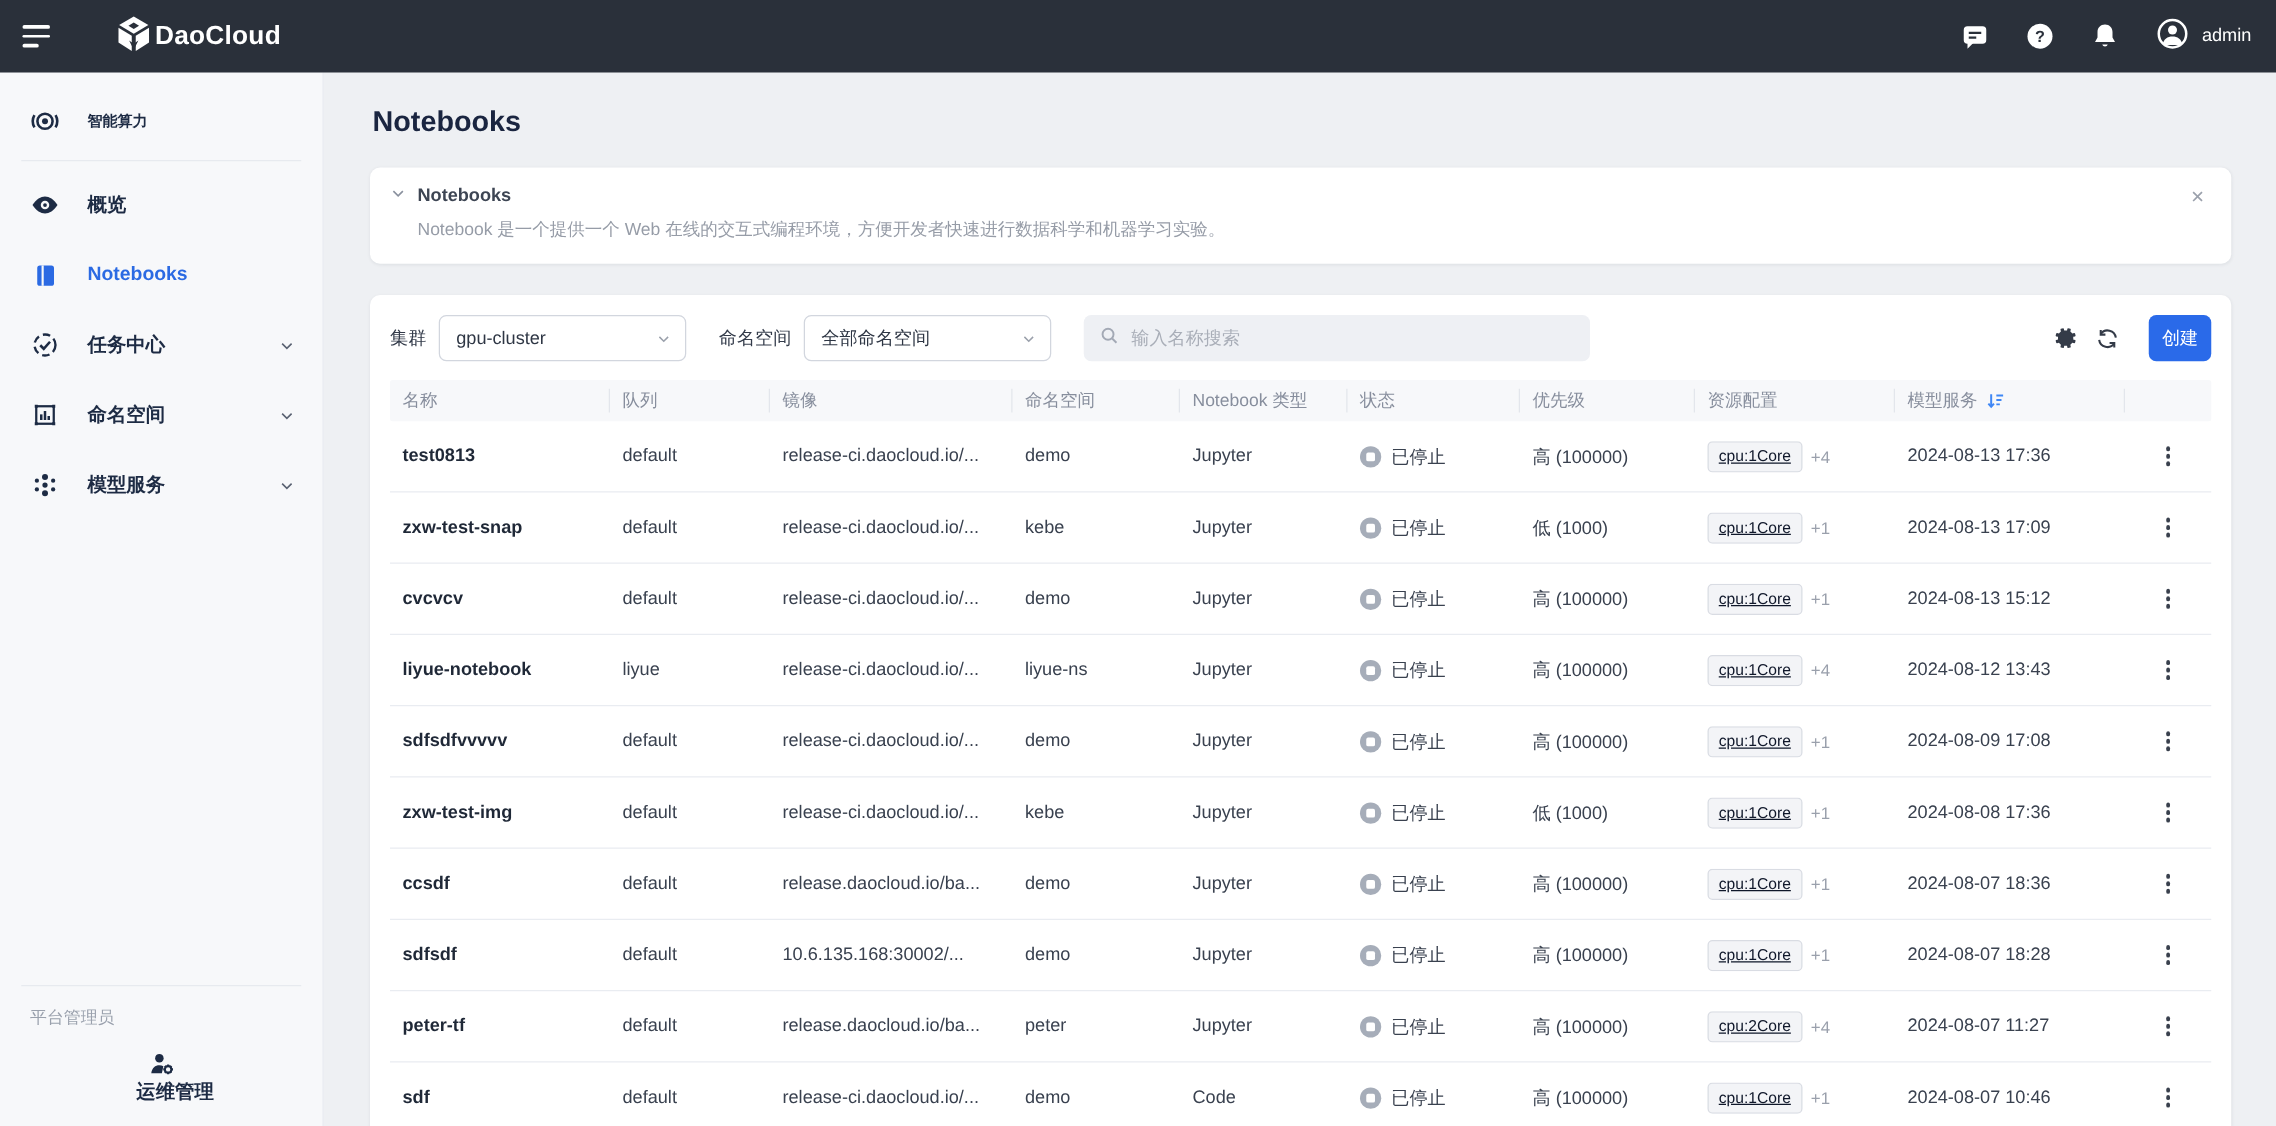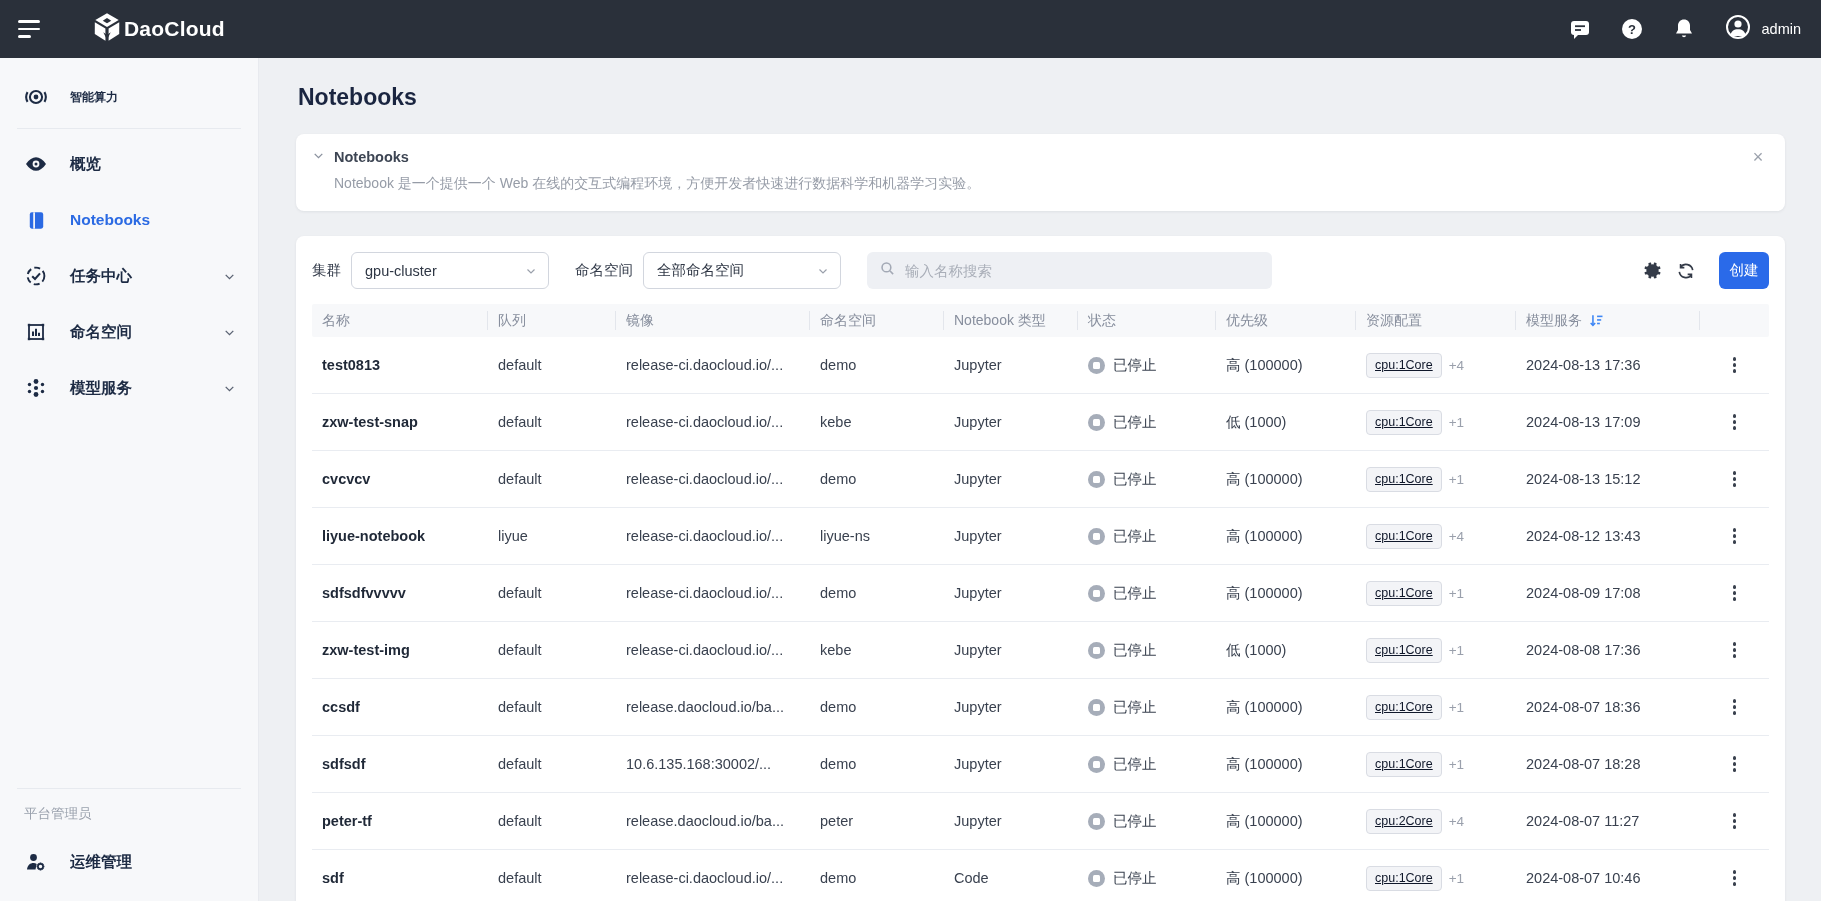--- a/index.html
+++ b/index.html
@@ -234,21 +234,21 @@
     <span class="sb-chevron">
       <svg width="13" height="13" viewBox="0 0 24 24" fill="none" stroke="#5a6272" stroke-width="2.4">
           <polyline points="5,9 12,16 19,9"></polyline>
         </svg>
     </span>
   </div>
 
   <div class="sb-footer">
     <div class="sb-divider"></div>
     <div class="sb-footer-label">平台管理员</div>
-    <div class="sb-item" style="margin-bottom:4px;">
+    <div class="sb-item" style="margin-bottom:4px;flex-direction:column;">
       <span class="sb-icon">
         <svg width="24" height="24" viewBox="0 0 24 24">
           <circle cx="9.5" cy="7.5" r="3.4" fill="#1d2b44"></circle>
           <path d="M3 19.5c.6-4.4 3.2-6.4 6.5-6.4 1.2 0 2.3.3 3.2.8l-1.2 5.6z" fill="#1d2b44"></path>
           <g fill="none" stroke="#1d2b44" stroke-width="1.7">
             <circle cx="16.5" cy="16.5" r="2.6"></circle>
             <path d="M16.5 12.6v1.2M16.5 19.2v1.2M20.4 16.5h-1.2M13.8 16.5h-1.2M19.2 13.8l-.9.9M14.7 18.3l-.9.9M19.2 19.2l-.9-.9M14.7 14.7l-.9-.9"></path>
           </g>
         </svg>
       </span>

